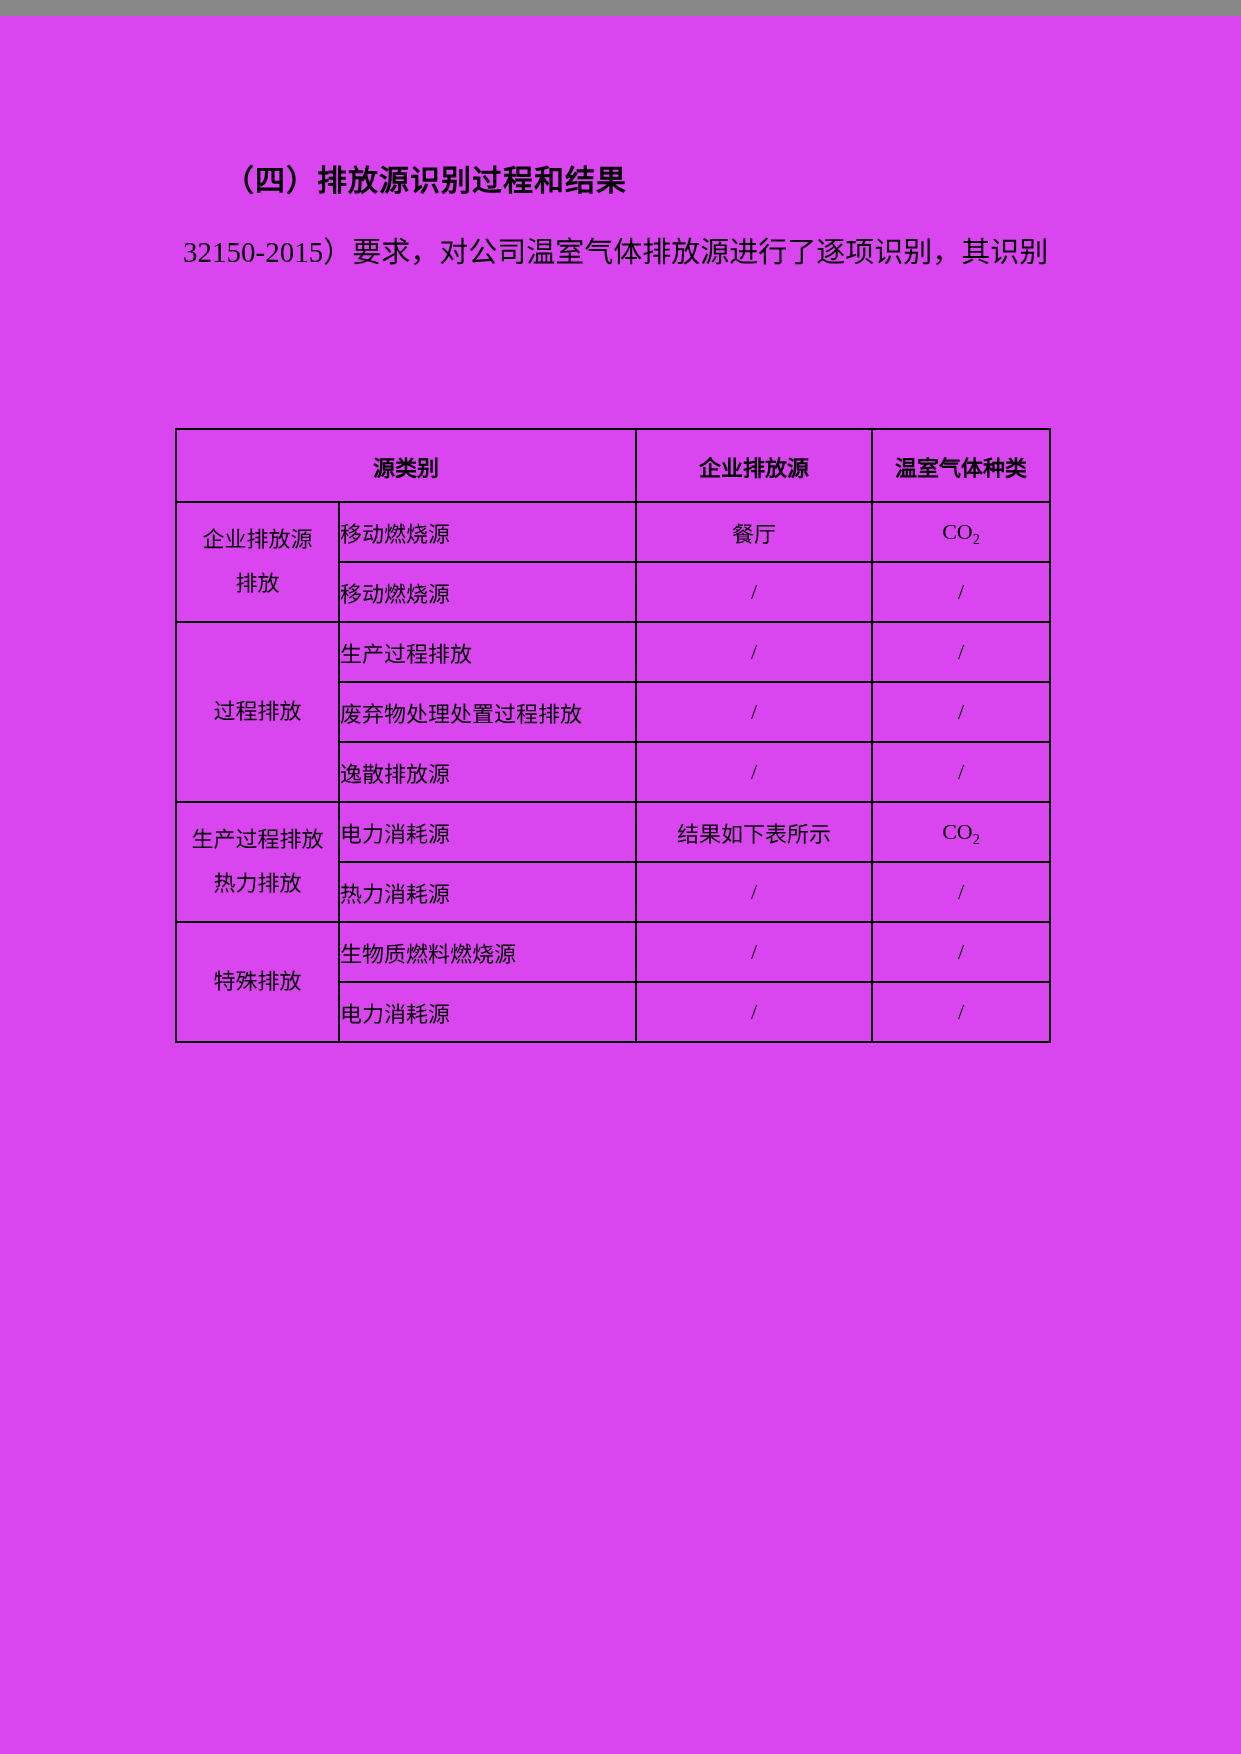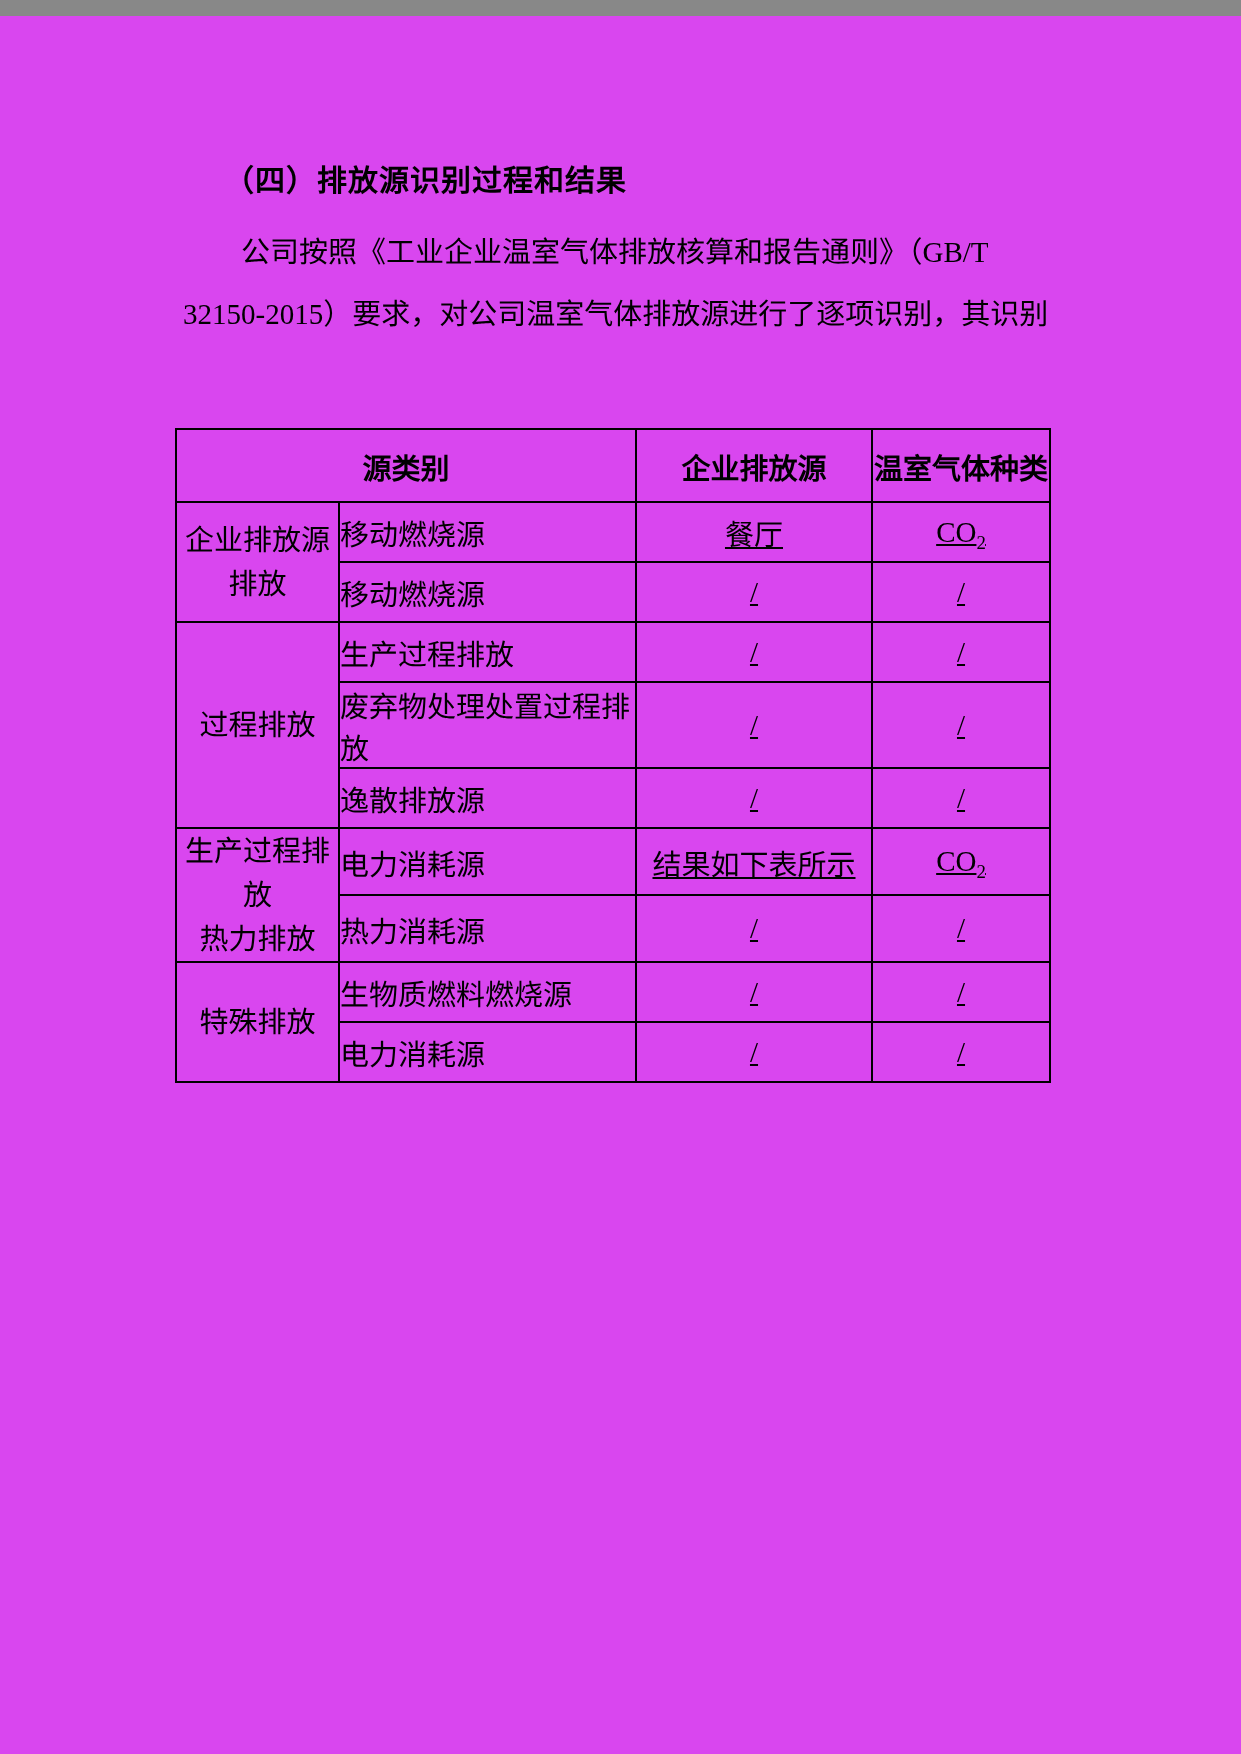--- a/index.html
+++ b/index.html
@@ -39,21 +39,21 @@
   }
   .paragraph .line.indented {
     text-indent: 2em;
   }
   table.emission-table {
     position: absolute;
     left: 175px;
     top: 412px;
     border-collapse: collapse;
     table-layout: fixed;
-    font-size: 29px;
+    font-size: 22px;
     padding-left: 36px;
   }
   table.emission-table td, table.emission-table th {
     border: 2px solid #000000;
     padding: 0;
     overflow: hidden;
     font-weight: normal;
   }
   table.emission-table th {
     font-weight: bold;
@@ -72,36 +72,34 @@
     text-align: center;
     white-space: pre-line;
     line-height: 44px;
   }
   td.sub-cell {
     text-align: left;
     padding-left: 8px;
   }
   td.center-cell {
     text-align: center;
-    text-decoration: underline;
   }
   td.center-cell sub {
     font-size: 0.65em;
     line-height: 0;
   }
 </style>
 </head>
 <body>
 
 <div class="page">
 
   <div class="heading">（四）排放源识别过程和结果</div>
 
   <div class="paragraph">
-    <div class="line indented">公司按照《工业企业温室气体排放核算和报告通则》（GB/T</div>
     <div class="line">32150-2015）要求，对公司温室气体排放源进行了逐项识别，其识别</div>
   </div>
 
   <table class="emission-table">
     <colgroup>
       <col class="col-group">
       <col class="col-subsource">
       <col class="col-enterprise">
       <col class="col-gas">
     </colgroup>

